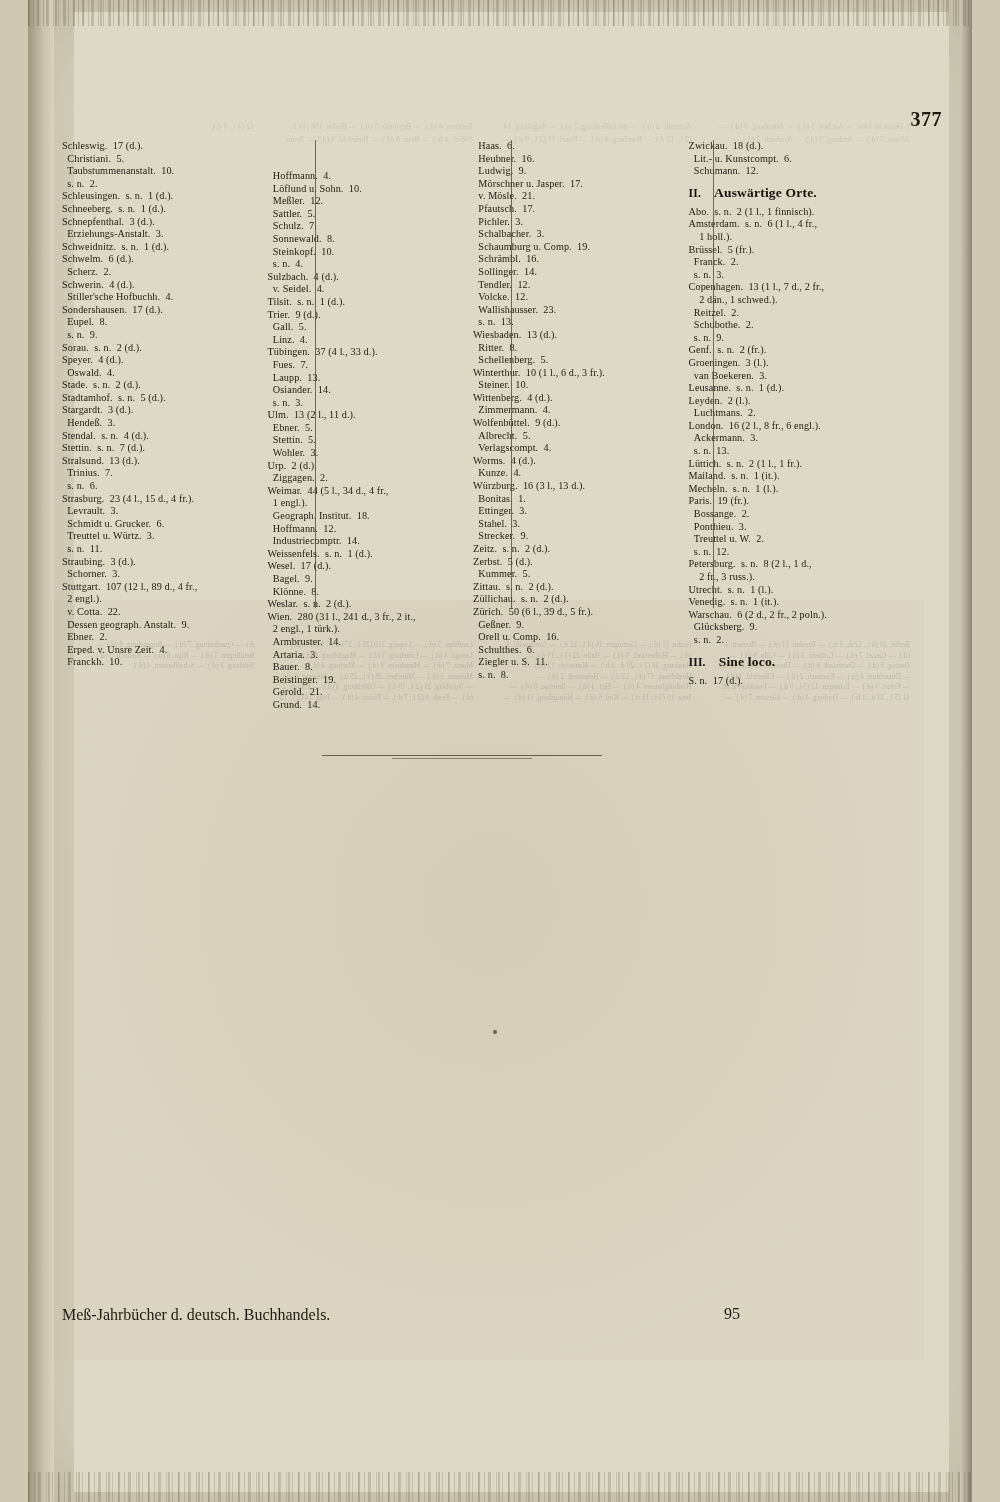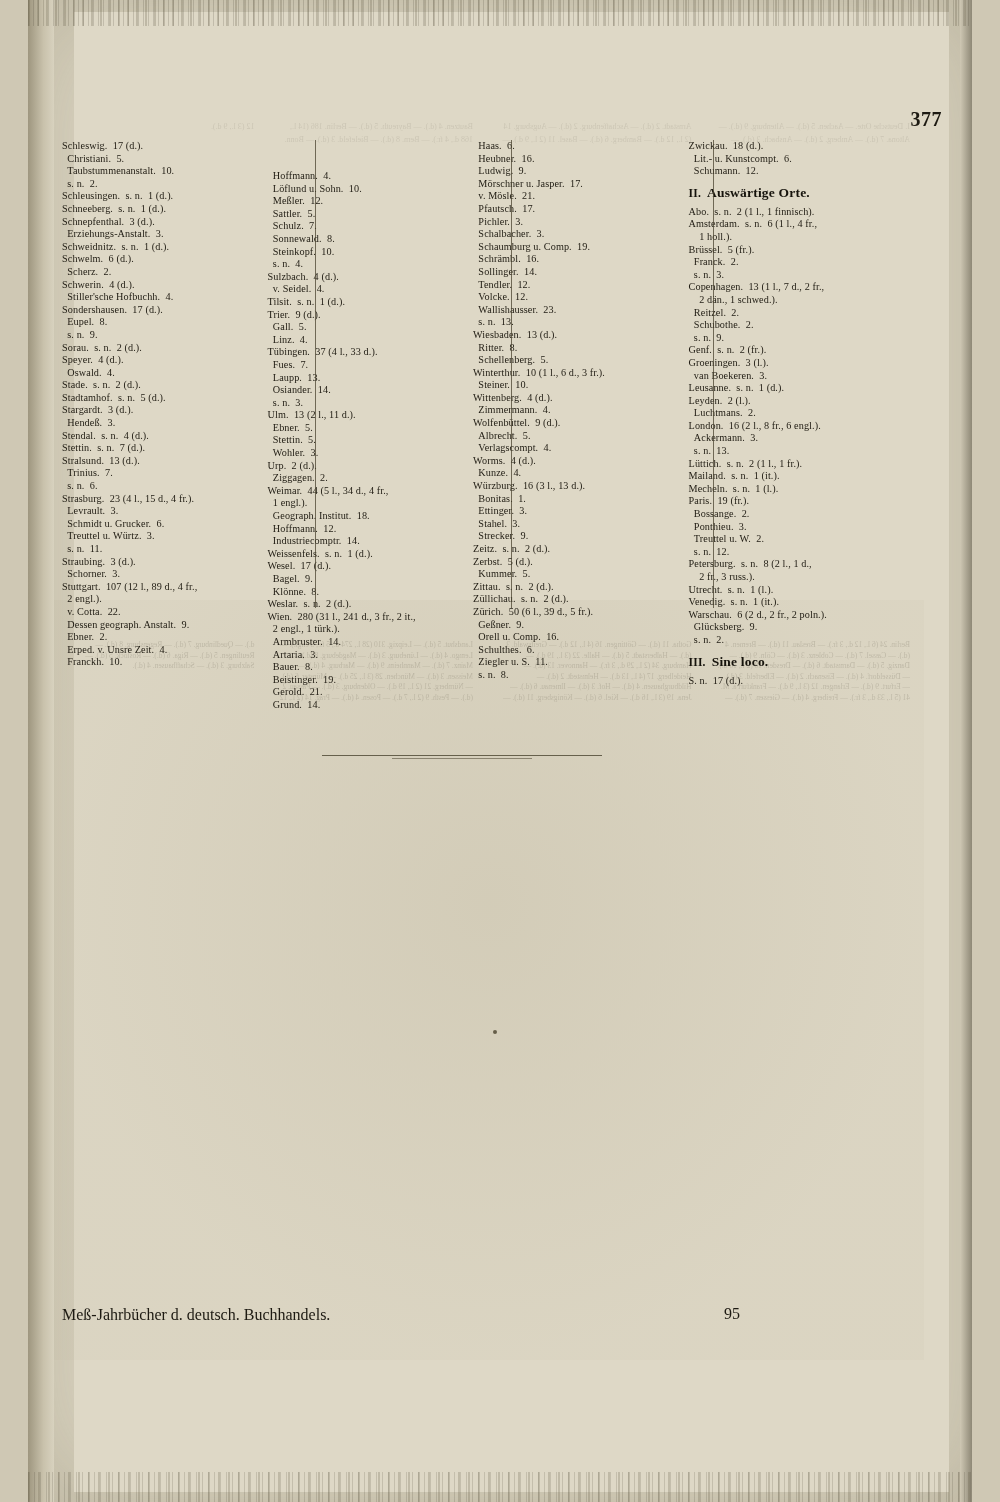--- a/index.html
+++ b/index.html
@@ -151,21 +151,21 @@
     letter-spacing: 0.1px;
   }
 
   .sect {
     font-size: 13.5px;
     font-weight: bold;
     margin: 7px 0 5px 0;
     color: #16130c;
     letter-spacing: .2px;
   }
-  .sect .num { font-size: 11.5px; margin-right: 6px; }
+  .sect .num { font-size: 11.5px; margin-right: 13px; }
 
   
   .summary {
     position: absolute;
     left: 258px;
     top: 614px;
     width: 400px;
     font-size: 10.6px;
     line-height: 15px;
     color: #1d1a12;

